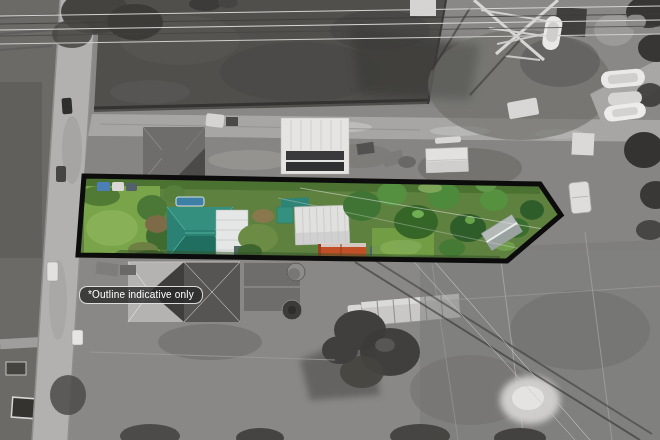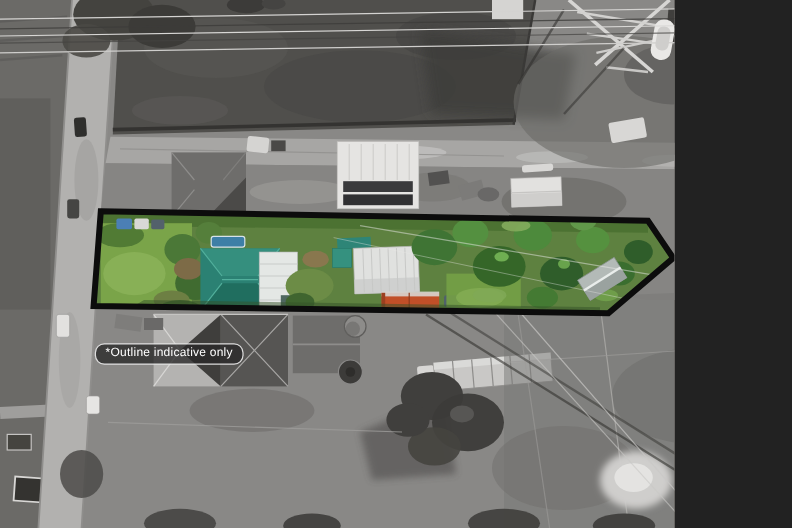--- a/index.html
+++ b/index.html
@@ -1,17 +1,17 @@
 <!DOCTYPE html>
 <html><head>
 <meta charset="utf-8">
 <style>
   html,body{margin:0;padding:0;background:#222;}
   .stage{
-    position:relative;width:562px;height:440px;overflow:hidden;
+    position:relative;width:660px;height:440px;overflow:hidden;
     background:#898886;font-family:"Liberation Sans",sans-serif;
   }
   .stage svg{position:absolute;left:0;top:0;}
   .badge{
     position:absolute;left:79px;top:286px;
     padding:2px 8px 3px 8px;
     background:rgba(40,40,40,0.78);
     border:1px solid rgba(250,250,250,0.85);
     border-radius:8px;
     color:#ffffff;font-size:10px;line-height:11px;letter-spacing:.2px;

